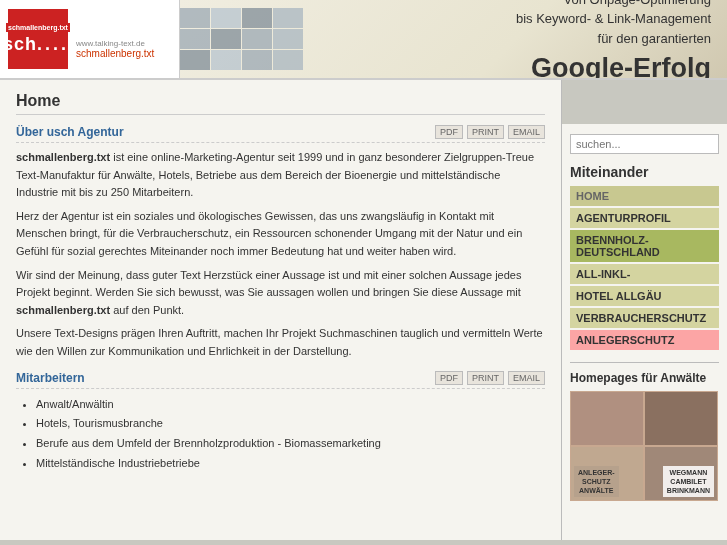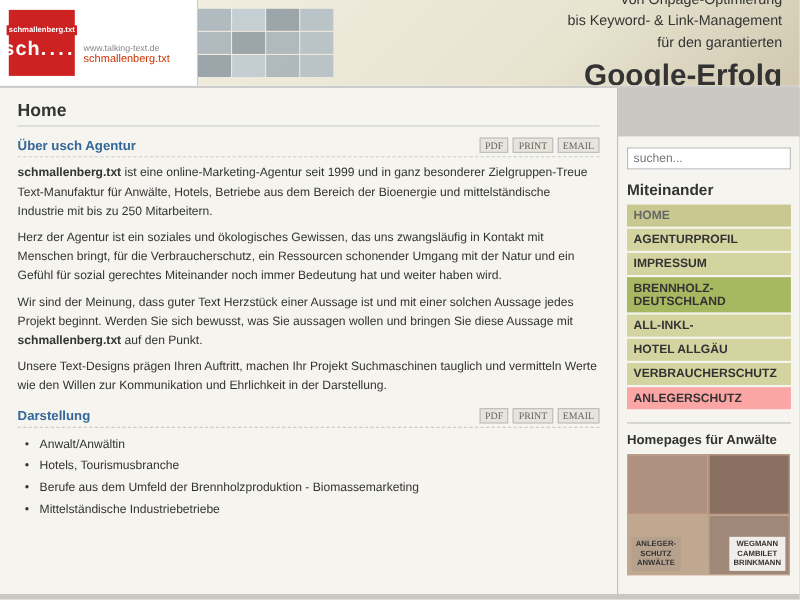--- a/index.html
+++ b/index.html
@@ -122,21 +122,20 @@
       border-bottom: 1px dashed #ccc;
     }
     .section-title {
       font-size: 12px;
       font-weight: bold;
       color: #336699;
     }
     .section-actions {
       display: flex;
       gap: 4px;
-      font-family: Liberation Serif, serif;
     }
     .action-link {
       font-size: 9px;
       color: #666;
       background: #e8e4dc;
       border: 1px solid #bbb;
       padding: 1px 4px;
       text-decoration: none;
       cursor: pointer;
     }
@@ -291,21 +290,21 @@
       <div class="content-body">
         <p style="margin-bottom:6px;"><strong>schmallenberg.txt</strong> ist eine online-Marketing-Agentur seit 1999 und in ganz besonderer Zielgruppen-Treue Text-Manufaktur für Anwälte, Hotels, Betriebe aus dem Bereich der Bioenergie und mittelständische Industrie mit bis zu 250 Mitarbeitern.</p>
         <p style="margin-bottom:6px;">Herz der Agentur ist ein soziales und ökologisches Gewissen, das uns zwangsläufig in Kontakt mit Menschen bringt, für die Verbraucherschutz, ein Ressourcen schonender Umgang mit der Natur und ein Gefühl für sozial gerechtes Miteinander noch immer Bedeutung hat und weiter haben wird.</p>
         <p style="margin-bottom:6px;">Wir sind der Meinung, dass guter Text Herzstück einer Aussage ist und mit einer solchen Aussage jedes Projekt beginnt. Werden Sie sich bewusst, was Sie aussagen wollen und bringen Sie diese Aussage mit <strong>schmallenberg.txt</strong> auf den Punkt.</p>
         <p>Unsere Text-Designs prägen Ihren Auftritt, machen Ihr Projekt Suchmaschinen tauglich und vermitteln Werte  wie den Willen zur Kommunikation und Ehrlichkeit in der Darstellung.</p>
       </div>
     </div>
 
     <div class="section-block">
       <div class="section-header">
-        <span class="section-title">Darstellung</span>
+        <span class="section-title">Mitarbeitern</span>
         <div class="section-actions">
           <span class="action-link">PDF</span>
           <span class="action-link">PRINT</span>
           <span class="action-link">EMAIL</span>
         </div>
       </div>
       <ul class="bullet-list">
         <li>Anwalt/Anwältin</li>
         <li>Hotels, Tourismusbranche</li>
         <li>Berufe aus dem Umfeld der Brennholzproduktion - Biomassemarketing</li>
@@ -314,21 +313,20 @@
     </div>
   </div>
 
   <div id="sidebar">
     <input type="text" id="search-box" placeholder="suchen..." style="">
 
     <div id="nav-title">Miteinander</div>
 
     <a class="nav-item nav-item-home">HOME</a>
     <a class="nav-item nav-item-normal">AGENTURPROFIL</a>
-    <a class="nav-item nav-item-normal">IMPRESSUM</a>
     <a class="nav-item nav-item-highlight">BRENNHOLZ-DEUTSCHLAND</a>
     <a class="nav-item nav-item-normal">ALL-INKL-</a>
     <a class="nav-item nav-item-normal">HOTEL ALLGÄU</a>
     <a class="nav-item nav-item-normal">VERBRAUCHERSCHUTZ</a>
     <a class="nav-item nav-item-dark">ANLEGERSCHUTZ</a>
 
     <div id="homepages-title">Homepages für Anwälte</div>
 
     <div id="sidebar-image">
       <div class="sidebar-img-grid">

